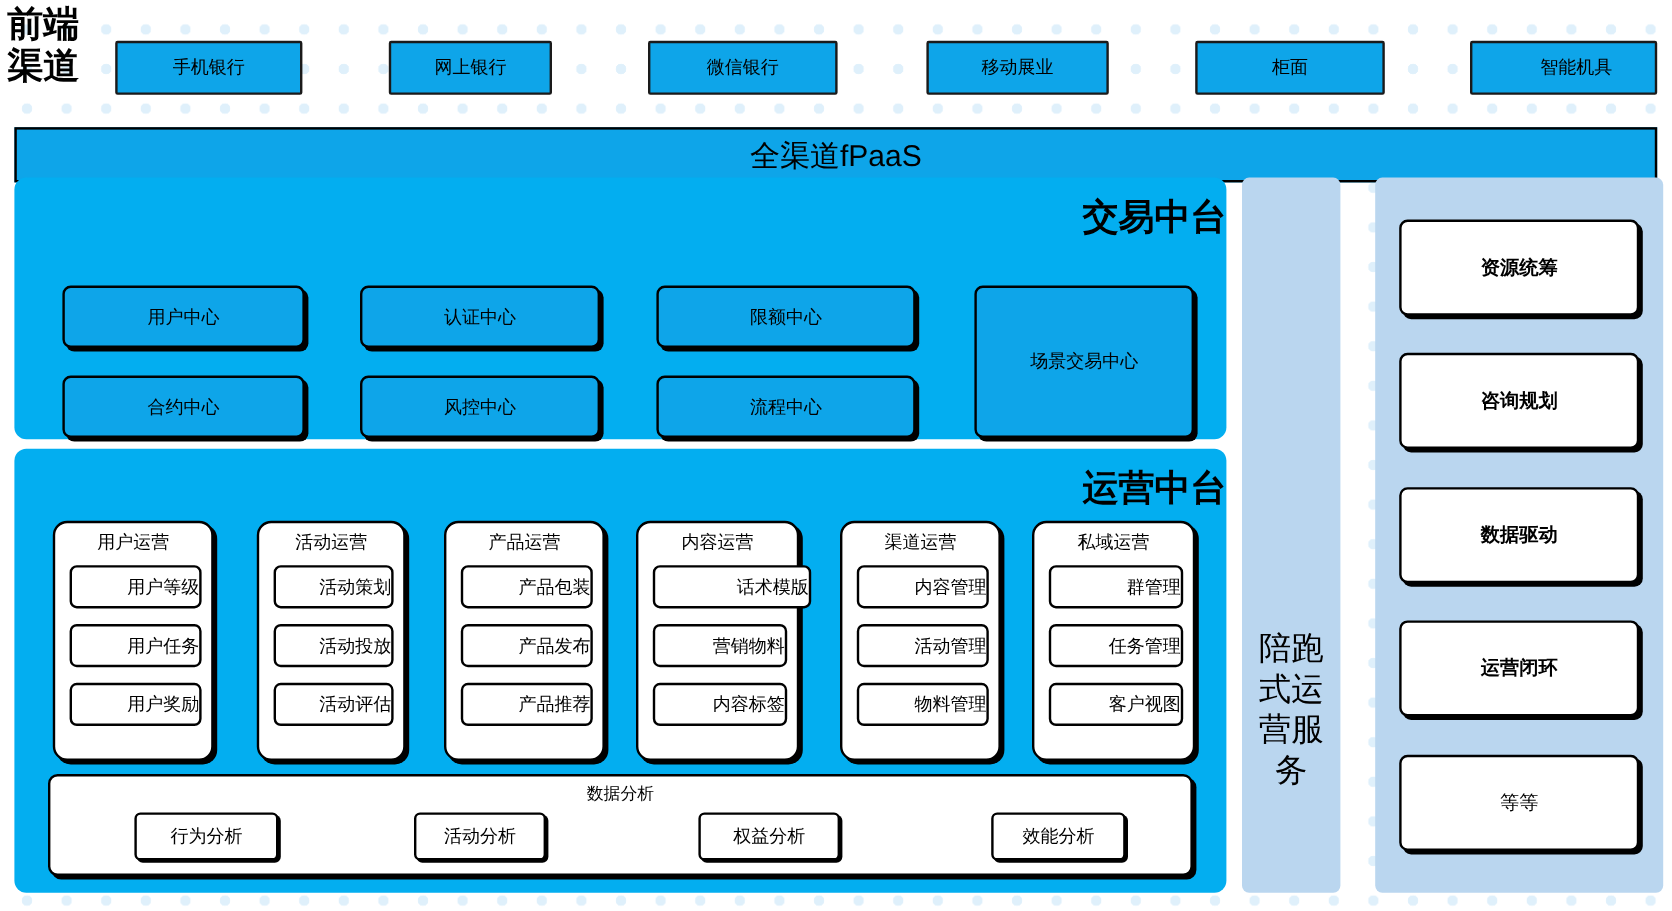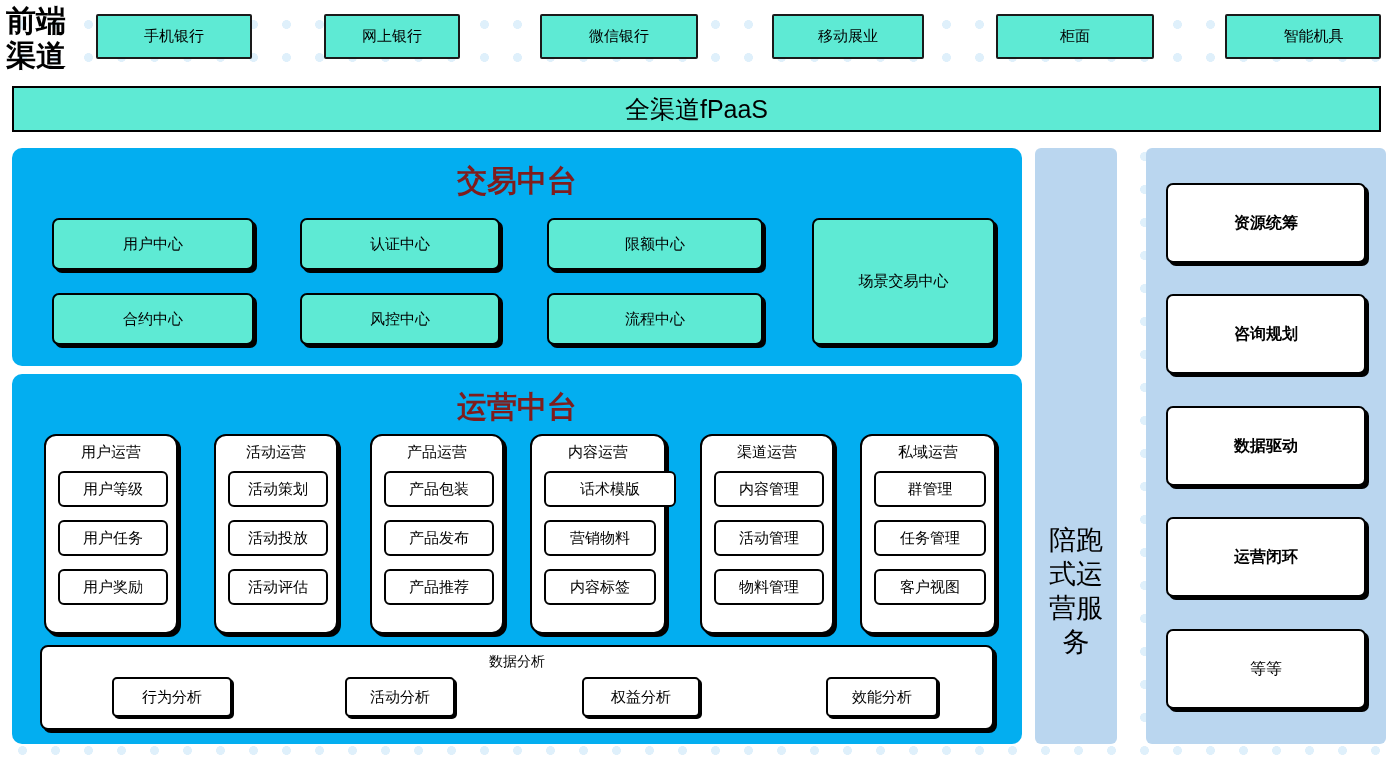--- a/index.html
+++ b/index.html
@@ -15,26 +15,27 @@
   #dots{
     position:absolute;left:0;top:0;width:1393px;height:759px;
     background-image:radial-gradient(circle, #dff0fb 4.2px, rgba(255,255,255,0) 4.6px);
     background-size:33px 33px;
     background-position:6px 8px;
     z-index:0;pointer-events:none;
   }
   #stage{position:absolute;left:0;top:0;width:1393px;height:759px;z-index:2;}
 
   .box{
-    background:#5eead4;
+    background:#0ea5e9;
     border:2px solid #000000;
     box-sizing:border-box;
     display:flex;align-items:center;justify-content:center;
     text-align:center;
     position:absolute;
+    margin-top:20px;
   }
   .shadow{box-shadow:3px 3px 0 0 #000;}
 
   
   #front-label{
     position:absolute;left:6px;top:3px;width:78px;height:72px;
     font-family:"Liberation Serif","DejaVu Serif",serif;
     font-weight:bold;font-size:30px;line-height:35px;
     text-align:left;letter-spacing:0px;
   }
@@ -45,40 +46,40 @@
     font-size:25px;border:2px solid #000;
   }
 
   
   .cyan{
     position:absolute;background:#03AEF0;border-radius:10px;
   }
   #trade{left:12px;top:148px;width:1010px;height:218px;}
   #oper{left:12px;top:374px;width:1010px;height:370px;}
   .panel-title{
-    position:absolute;left:0;width:100%;text-align:center;
+    position:absolute;left:0;width:100%;text-align:right;
     font-family:"Liberation Serif","DejaVu Serif",serif;
-    font-weight:bold;font-size:30px;color:#7f1d1d;
+    font-weight:bold;font-size:30px;color:#000000;
   }
   #trade-title{top:13px;}
   #oper-title{top:13px;}
 
   
   .ocol{
     position:absolute;background:#fff;border:2px solid #000;border-radius:12px;
     box-shadow:3px 3px 0 0 #000;box-sizing:border-box;
   }
   .ocol-title{
     position:absolute;left:0;top:7px;width:100%;text-align:center;
     font-size:15px;color:#000;
   }
   .ocell{
     position:absolute;height:36px;border:2px solid #000;border-radius:6px;
     background:#fff;box-sizing:border-box;
-    display:flex;align-items:center;justify-content:center;font-size:15px;
+    display:flex;align-items:center;justify-content:flex-end;font-size:15px;
   }
 
   
   #da{
     position:absolute;left:40px;top:645px;width:958px;height:85px;
     background:#fff;border:2px solid #000;border-radius:8px;
     box-shadow:3px 3px 0 0 #000;box-sizing:border-box;
   }
   #da-title{position:absolute;left:0;top:6px;width:100%;text-align:center;font-size:14px;}
   .dacell{

